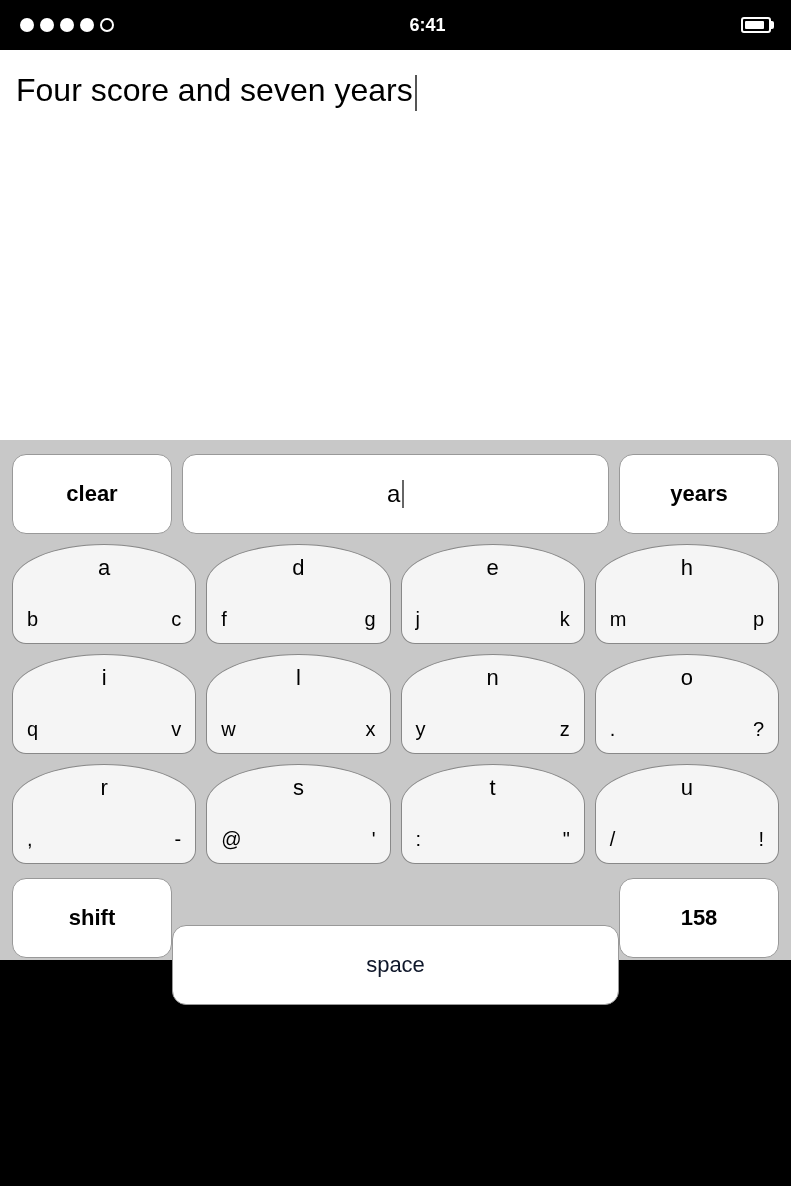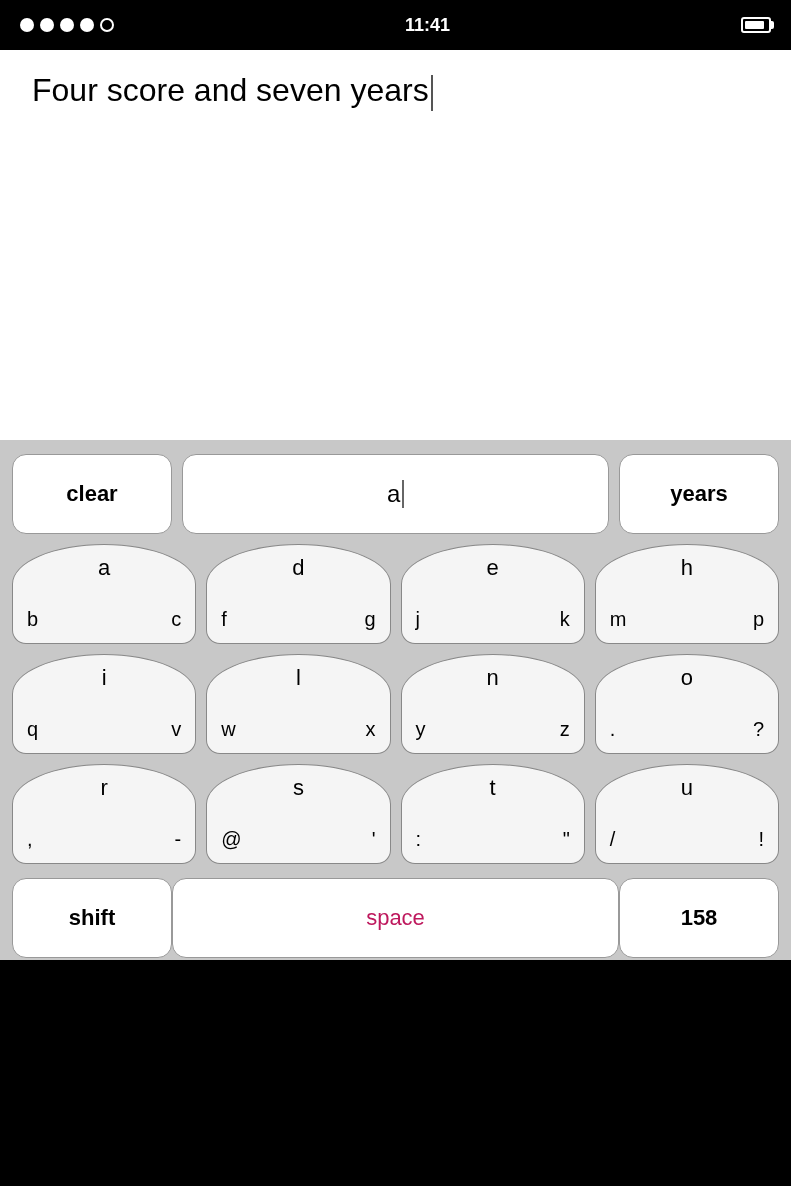--- a/index.html
+++ b/index.html
@@ -71,21 +71,21 @@
       height: 100%;
       background: #fff;
       border-radius: 1px;
     }
 
     
     #text-area {
       width: 791px;
       height: 390px;
       background: #fff;
-      padding: 20px 32px;
+      padding: 20px 16px;
       display: flex;
       align-items: flex-start;
     }
     #text-content {
       font-size: 32px;
       font-weight: 400;
       color: #000;
       line-height: 1.3;
       position: relative;
     }
@@ -212,39 +212,40 @@
       justify-content: center;
     }
     .btn-space {
       flex: 1;
       height: 80px;
       background: #fff;
       border: 1.5px solid #999;
       border-radius: 14px;
       font-size: 22px;
       font-weight: 400;
-      color: #be185d;
+      color: #0f172a;
       cursor: pointer;
       display: flex;
       align-items: center;
       justify-content: center;
+      margin-top: 47px;
     }
   </style>
 </head>
 <body>
 
 <div id="status-bar">
   <div class="signal-dots">
     <div class="dot"></div>
     <div class="dot"></div>
     <div class="dot"></div>
     <div class="dot"></div>
     <div class="dot empty"></div>
   </div>
-  <div class="status-time">11:41</div>
+  <div class="status-time">6:41</div>
   <div class="battery-container">
     <div class="battery-icon">
       <div class="battery-fill"></div>
     </div>
   </div>
 </div>
 
 <div id="text-area">
   <div id="text-content">
     <span>Four score and seven years</span><span class="cursor"></span>

